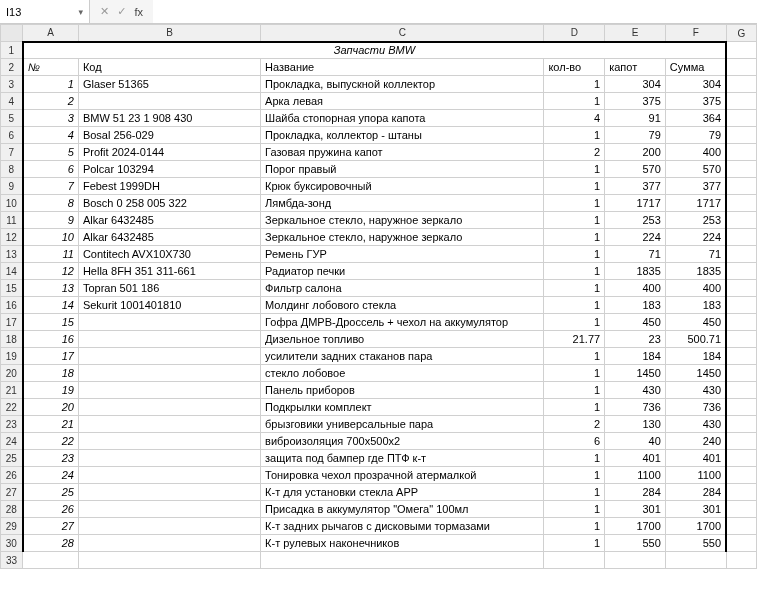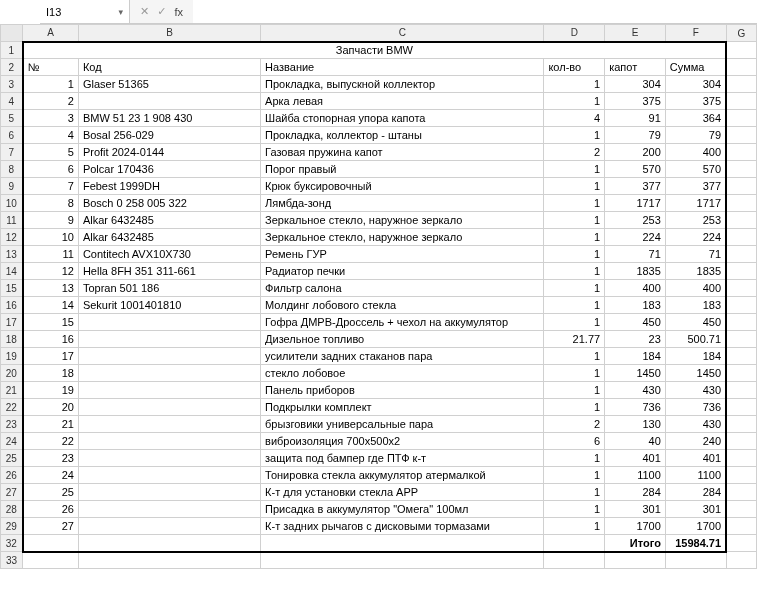--- a/index.html
+++ b/index.html
@@ -1,18 +1,18 @@
 <!DOCTYPE html>
 <html><head>
 <meta charset="utf-8">
 <style>
 * { margin: 0; padding: 0; box-sizing: border-box; }
 body { font-family: Arial, sans-serif; font-size: 11px; background: #fff; color: #000; width: 757px; height: 598px; overflow: hidden; }
 
-.formula-bar { display: flex; align-items: center; height: 24px; border-bottom: 1px solid #ccc; background: #f5f5f5; margin-left: 40px; }
+.formula-bar { display: flex; align-items: center; height: 24px; border-bottom: 1px solid #ccc; background: #f5f5f5; }
 .cell-ref-box { display: flex; align-items: center; border-right: 1px solid #ccc; height: 100%; padding: 0 6px; width: 90px; background: #fff; }
 .cell-ref { width: 50px; border: none; outline: none; font-size: 11px; background: transparent; }
 .dd-arrow { margin-left: auto; color: #666; font-size: 9px; }
 .fb-icons { display: flex; align-items: center; gap: 8px; padding: 0 10px; color: #999; }
 .fb-icons span { cursor: default; }
 .fx { color: #444; }
 .formula-input { flex: 1; height: 100%; border: none; outline: none; font-size: 11px; padding: 0 6px; background: #fff; }
 
 .grid-wrap { position: relative; }
 table.sheet { border-collapse: collapse; table-layout: fixed; width: 757px; }
@@ -21,21 +21,21 @@
 table.sheet th.rowhdr { width: 22px; text-align: center; background: #f0f0f0; }
 table.sheet th.corner { width: 22px; background: #e8e8e8; }
 .colA { width: 55px; } .colB { width: 180px; } .colC { width: 280px; }
 .colD { width: 60px; } .colE { width: 60px; } .colF { width: 60px; } .colG { width: 30px; }
 
 td.num { text-align: right; }
 td.txt { text-align: left; }
 
 .title-row td.title { text-align: center; font-weight: normal; border-left: 2px solid #000; border-top: 2px solid #000; border-right: 2px solid #000; }
 .hdr-row td { font-weight: normal; border-top: 1px solid #000; border-bottom: 1px solid #000; }
-.tbl-l { border-left: 2px solid #000 !important; }
+.tbl-l { border-left: 2px solid #000 !important; font-style: italic; }
 .tbl-r { border-right: 2px solid #000 !important; }
 .tbl-b { border-bottom: 2px solid #000 !important; }
 .total-row td { font-weight: bold; border-top: 2px solid #000; border-bottom: 2px solid #000; }
 </style>
 </head>
 <body>
 
 <div class="formula-bar">
   <div class="cell-ref-box">
     <input class="cell-ref" value="I13" style="">
@@ -135,21 +135,21 @@
           <td class="txt">Profit 2024-0144</td>
           <td class="txt">Газовая пружина капот</td>
           <td class="num">2</td>
           <td class="num">200</td>
           <td class="num tbl-r">400</td>
           <td></td>
         </tr>
         <tr>
           <th class="rowhdr">8</th>
           <td class="num tbl-l">6</td>
-          <td class="txt">Polcar 170436</td>
+          <td class="txt">Polcar 103294</td>
           <td class="txt">Порог правый</td>
           <td class="num">1</td>
           <td class="num">570</td>
           <td class="num tbl-r">570</td>
           <td></td>
         </tr>
         <tr>
           <th class="rowhdr">9</th>
           <td class="num tbl-l">7</td>
           <td class="txt">Febest 1999DH</td>
@@ -316,21 +316,21 @@
           <td class="txt">защита под бампер где ПТФ к-т</td>
           <td class="num">1</td>
           <td class="num">401</td>
           <td class="num tbl-r">401</td>
           <td></td>
         </tr>
         <tr>
           <th class="rowhdr">26</th>
           <td class="num tbl-l">24</td>
           <td class="txt"></td>
-          <td class="txt">Тонировка стекла аккумулятор атермалкой</td>
+          <td class="txt">Тонировка чехол прозрачной атермалкой</td>
           <td class="num">1</td>
           <td class="num">1100</td>
           <td class="num tbl-r">1100</td>
           <td></td>
         </tr>
         <tr>
           <th class="rowhdr">27</th>
           <td class="num tbl-l">25</td>
           <td class="txt"></td>
           <td class="txt">К-т для установки стекла APP</td>
@@ -352,28 +352,28 @@
         <tr>
           <th class="rowhdr">29</th>
           <td class="num tbl-l">27</td>
           <td class="txt"></td>
           <td class="txt">К-т задних рычагов с дисковыми тормазами</td>
           <td class="num">1</td>
           <td class="num">1700</td>
           <td class="num tbl-r">1700</td>
           <td></td>
         </tr>
-        <tr class="total-row">
-          <th class="rowhdr">32</th>
-          <td class=" tbl-l tbl-b"></td>
-          <td class=" tbl-b"></td>
-          <td class=" tbl-b"></td>
-          <td class=" tbl-b"></td>
-          <td class="num tbl-b">Итого</td>
-          <td class="num tbl-r tbl-b">15984.71</td>
+        <tr>
+          <th class="rowhdr">30</th>
+          <td class="num tbl-l">28</td>
+          <td class="txt"></td>
+          <td class="txt">К-т рулевых наконечников</td>
+          <td class="num">1</td>
+          <td class="num">550</td>
+          <td class="num tbl-r">550</td>
           <td></td>
         </tr>
         <tr>
           <th class="rowhdr">33</th>
           <td></td>
           <td></td>
           <td></td>
           <td></td>
           <td></td>
           <td></td>

